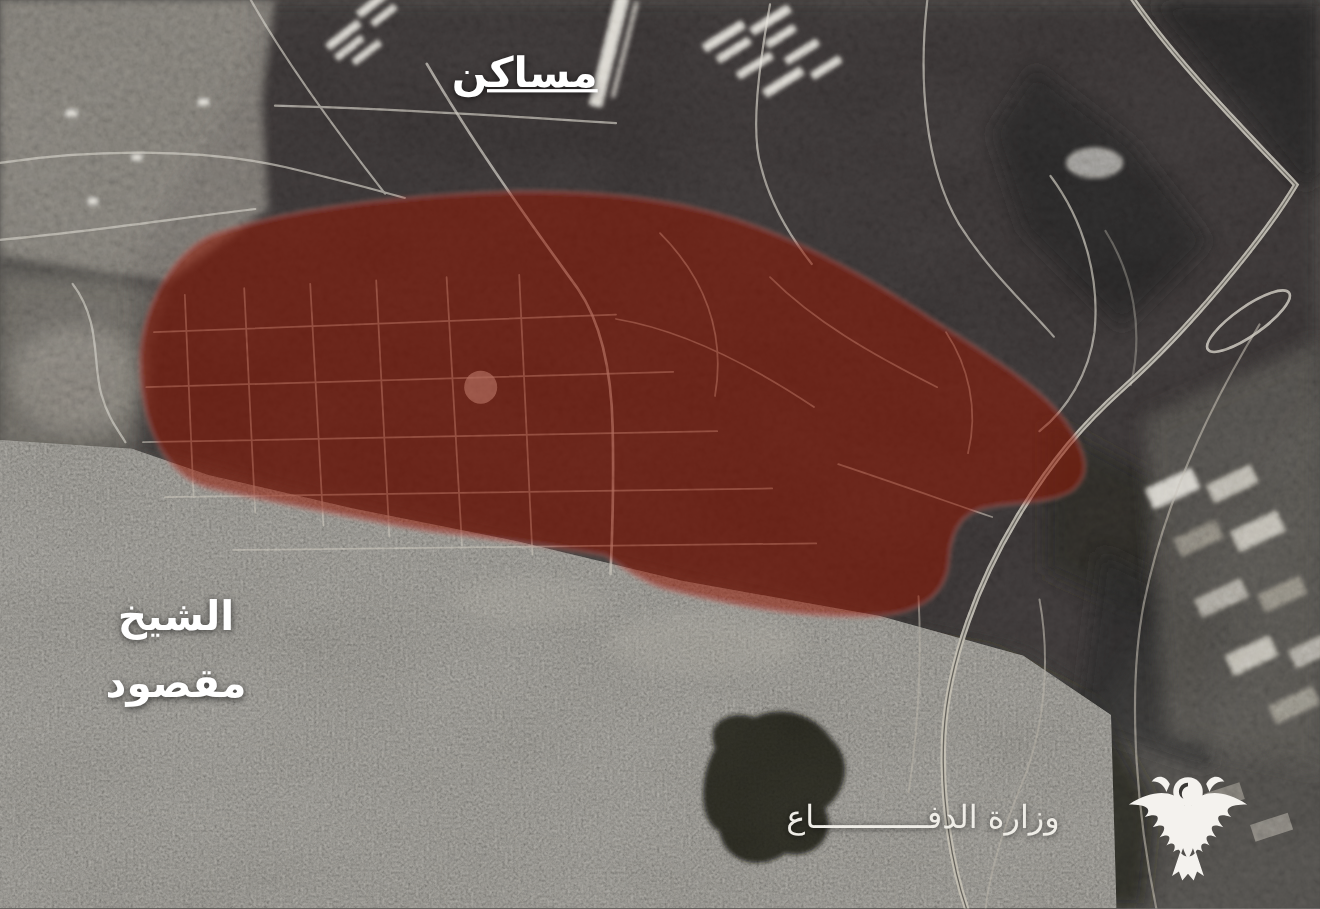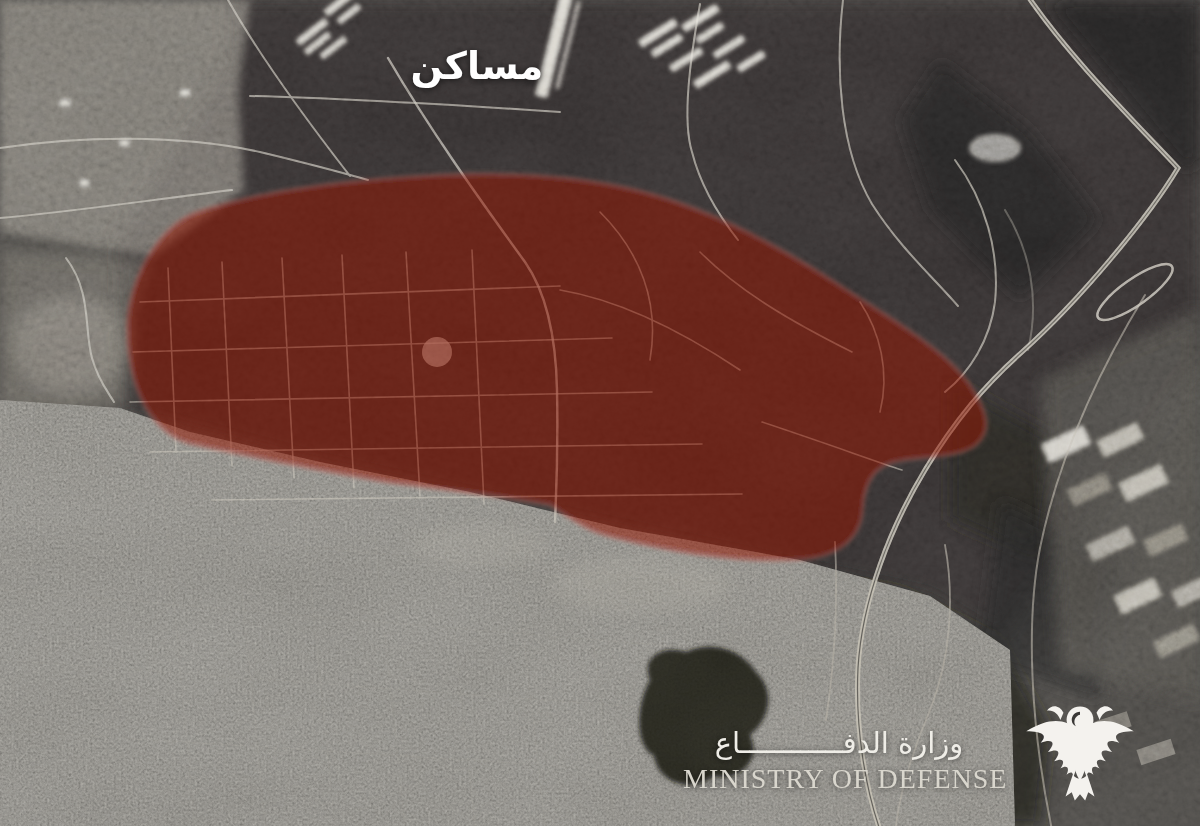--- a/index.html
+++ b/index.html
@@ -21,21 +21,21 @@
     position:absolute;left:211px;top:50px;width:0;height:0;
     border-left:15px solid transparent;border-right:15px solid transparent;
     border-top:23px solid rgba(8,8,8,.93);
   }
   
   .arabic-label{
     position:absolute;color:#fff;font-weight:bold;text-align:center;
     direction:rtl;text-shadow:0 1px 7px rgba(0,0,0,.65);
     font-family:"DejaVu Sans",sans-serif;
   }
-  .label-masaken{left:392px;top:40px;width:170px;font-size:38px;line-height:52px;}
+  .label-masaken{left:392px;top:40px;width:170px;font-size:38px;line-height:52px;text-decoration:underline;}
   .label-sheikh{left:80px;top:530px;width:160px;font-size:37px;line-height:61px;}
   
   .channel-logo{
     position:absolute;left:50px;top:712px;direction:rtl;
     color:#fcfbf9;font-size:59px;font-weight:bold;
     text-shadow:0 1px 8px rgba(0,0,0,.55);
     font-family:"DejaVu Sans",sans-serif;
   }
   .mod-lockup{position:absolute;left:683px;top:706px;width:460px;height:110px;}
   .mod-text{position:absolute;left:0;top:0;width:312px;text-align:center;margin-top:20px;}
@@ -237,26 +237,29 @@
                C330 473 250 457 190 444
                C152 434 128 390 127 330
                C127 280 158 226 196 212 Z" fill="#96150a" fill-opacity=".52" stroke="#d98c80" stroke-opacity=".28" stroke-width="3" filter="url(#b2)"></path>
     </g>
   </svg>
 
 
   <div class="arabic-label label-masaken">
     <div>مساكن</div>
   </div>
+  <div class="arabic-label label-sheikh">
+    <div>الشيخ</div>
+    <div>مقصود</div>
+  </div>
 
 
   <div class="mod-lockup">
     <div class="mod-text">
       <div class="mod-ar">وزارة الدفــــــــــــاع</div>
-      <div class="mod-en">MINISTRY OF DEFENSE</div>
     </div>
     <svg class="mod-eagle" viewBox="0 0 120 104">
       <g fill="#f4f2ee">
 
         <path d="M44 14 C40 6 32 6 28 12 C34 11 39 15 41 21 Z"></path>
         <path d="M76 14 C80 6 88 6 92 12 C86 11 81 15 79 21 Z"></path>
 
         <path d="M60 8 C52 8 47 14 47 21 C47 27 52 32 58 33 L64 33 C70 32 73 27 73 21 C73 14 68 8 60 8 Z"></path>
 
         <path d="M57 30 C46 20 30 18 8 32 C24 32 29 36 22 43 C34 39 37 43 29 52 C40 48 42 52 35 61 C44 57 46 61 41 68 C48 64 50 68 47 74 C52 70 54 72 53 78 L58 64 Z"></path>

